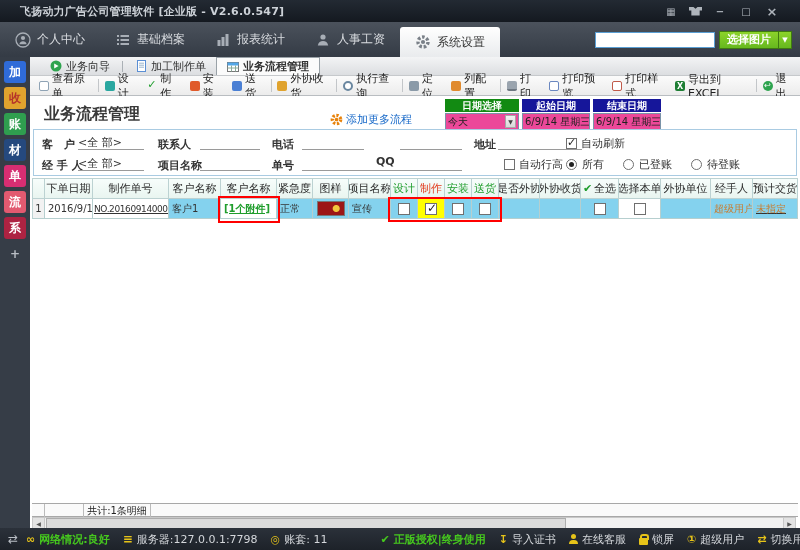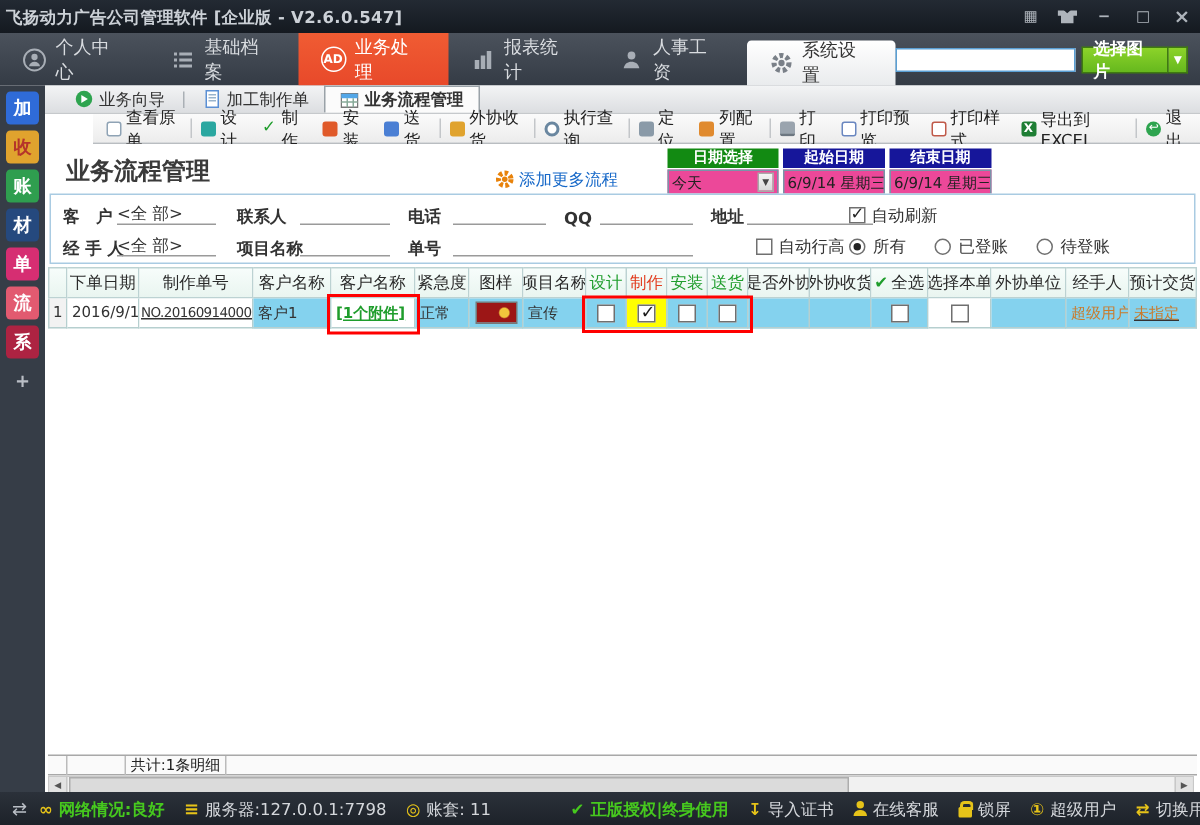--- a/index.html
+++ b/index.html
@@ -1,21 +1,21 @@
 <!DOCTYPE html>
 <html style="--c-accent_orange: #e8492a; --c-button_green: #66b81e; --c-row_highlight: #84d2ee; --c-make_cell_yellow: #ffff00; --c-annotation_red: #ff0000; --c-link_green: #1f9d2c; --c-link_blue: #1668c8; --c-warn_text_orange: #c97b2d; --c-header_green: #1f9d2c; --c-header_red: #e23c1e; --c-date_quick_header_green: #128a12; --c-date_range_header_navy: #16169a; --c-status_green: #46c81e; --c-status_yellow: #e6c319;"><head>
 <meta charset="utf-8">
 <style>
   * { margin:0; padding:0; box-sizing:border-box; }
   html,body { width:800px; height:550px; overflow:hidden; }
   body { font-family:"DejaVu Sans","Liberation Sans",sans-serif; font-size:11px; background:#e8e8e8; }
   .app { position:relative; width:800px; height:550px; background:#fff; }
 
   
-  .titlebar { height:22px; background:linear-gradient(#232a33,#141920); display:flex; align-items:center; padding:0 4px; }
+  .titlebar { height:22px; background:linear-gradient(#232a33,#141920); display:flex; align-items:center; padding:0 20px; }
   .title-text { color:#ccd1d7; font-size:11px; font-weight:bold; letter-spacing:.2px; }
   .win-controls { margin-left:auto; display:flex; align-items:center; gap:10px; }
   .win-btn { color:#aeb4bb; font-size:10px; width:16px; text-align:center; cursor:default; }
   .win-btn.calendar::before { content:"▦"; }
   .win-btn.minimize::before { content:"−"; font-weight:bold; }
   .win-btn.maximize::before { content:"□"; }
   .win-btn.close::before { content:"×"; font-size:13px; font-weight:bold; }
   .skin-shape { width:13px; height:9px; background:#aeb4bb; clip-path:polygon(0 0,30% 0,50% 25%,70% 0,100% 0,100% 45%,82% 45%,82% 100%,18% 100%,18% 45%,0 45%); }
 
   
@@ -37,21 +37,21 @@
   .side-tab { width:22px; height:22px; margin-bottom:4px; border-radius:3px; font-size:12px; font-weight:bold; text-align:center; line-height:22px; }
   .content { width:770px; display:flex; flex-direction:column; }
 
   
   .viewtabs { height:19px; background:linear-gradient(#f3f4f5,#dcdee1); display:flex; align-items:flex-end; padding-left:10px; border-bottom:1px solid #c6c9cc; }
   .vtab { display:flex; align-items:center; gap:4px; height:18px; padding:0 10px; font-size:11px; color:#333; }
   .vtab.active { background:#fbfbfb; border:1px solid #9aa2a8; border-bottom:none; font-weight:bold; }
   .vsep { width:1px; height:11px; background:#aab0b5; margin:0 2px 3px 2px; }
 
   
-  .toolbar { height:20px; background:linear-gradient(#fbfbfb,#ececec); border-bottom:1px solid #b9bdc1; display:flex; align-items:center; padding-left:4px;margin-left:32px; }
+  .toolbar { height:20px; background:linear-gradient(#fbfbfb,#ececec); border-bottom:1px solid #b9bdc1; display:flex; align-items:center; padding-left:4px; }
   .tbtn { display:flex; align-items:center; gap:3px; padding:0 5px; font-size:11px; color:#222; height:18px; }
   .tsep { width:1px; height:13px; background:#c3c6c9; margin:0 1px; }
   .chip { width:10px; height:10px; flex:none; display:inline-block; border-radius:2px; position:relative; font-size:9px; line-height:10px; text-align:center; color:#fff; }
   .view-original-icon { background:#fff; border:1px solid #8fa3b5; }
   .design-icon { background:#2aa7a0; }
   .make-check-icon { background:transparent; }
   .make-check-icon::before { content:"✓"; color:#1f9d2c; font-weight:bold; font-size:11px; position:absolute; left:0; top:-1px; }
   .install-icon { background:#e05a2a; }
   .delivery-icon { background:#4a7fd4; }
   .outsource-receive-icon { background:#e0a32e; }
@@ -175,24 +175,20 @@
       <svg class="nav-ic" viewBox="0 0 16 16">
           <rect x="2" y="3" width="2" height="2" fill="#a8aeb6"></rect>
           <rect x="5.5" y="3" width="8.5" height="2" fill="#a8aeb6"></rect>
           <rect x="2" y="7" width="2" height="2" fill="#a8aeb6"></rect>
           <rect x="5.5" y="7" width="8.5" height="2" fill="#a8aeb6"></rect>
           <rect x="2" y="11" width="2" height="2" fill="#a8aeb6"></rect>
           <rect x="5.5" y="11" width="8.5" height="2" fill="#a8aeb6"></rect>
         </svg>
       <span>基础档案</span>
     </div>
-    <div class="nav-item active">
-      <span class="ad-badge">AD</span>
-      <span>业务处理</span>
-    </div>
     <div class="nav-item">
       <svg class="nav-ic" viewBox="0 0 16 16">
           <rect x="2.5" y="8" width="3" height="6" fill="#a8aeb6"></rect>
           <rect x="6.5" y="5" width="3" height="9" fill="#a8aeb6"></rect>
           <rect x="10.5" y="2" width="3" height="12" fill="#a8aeb6"></rect>
         </svg>
       <span>报表统计</span>
     </div>
     <div class="nav-item">
       <svg class="nav-ic" viewBox="0 0 16 16">
@@ -352,21 +348,21 @@
             </div>
         </div>
 
         <div class="fpanel">
           <span class="flabel" style="left:8px;top:7px">客　户</span>
           <span class="finput" style="left:44px;top:5px;width:66px">&lt;全 部&gt;</span>
           <span class="flabel" style="left:124px;top:7px">联系人</span>
           <span class="finput" style="left:166px;top:5px;width:60px"></span>
           <span class="flabel" style="left:238px;top:7px">电话</span>
           <span class="finput" style="left:268px;top:5px;width:62px"></span>
-          <span class="flabel" style="left:342px;top:9px">QQ</span>
+          <span class="flabel" style="left:342px;top:25px">QQ</span>
           <span class="finput" style="left:366px;top:5px;width:62px"></span>
           <span class="flabel" style="left:440px;top:7px">地址</span>
           <span class="finput" style="left:464px;top:5px;width:84px"></span>
 
           <span class="flabel" style="left:8px;top:28px">经 手 人</span>
           <span class="finput" style="left:44px;top:26px;width:66px">&lt;全 部&gt;</span>
           <span class="flabel" style="left:124px;top:28px">项目名称</span>
           <span class="finput" style="left:166px;top:26px;width:60px"></span>
           <span class="flabel" style="left:238px;top:28px">单号</span>
           <span class="finput" style="left:268px;top:26px;width:160px"></span>

